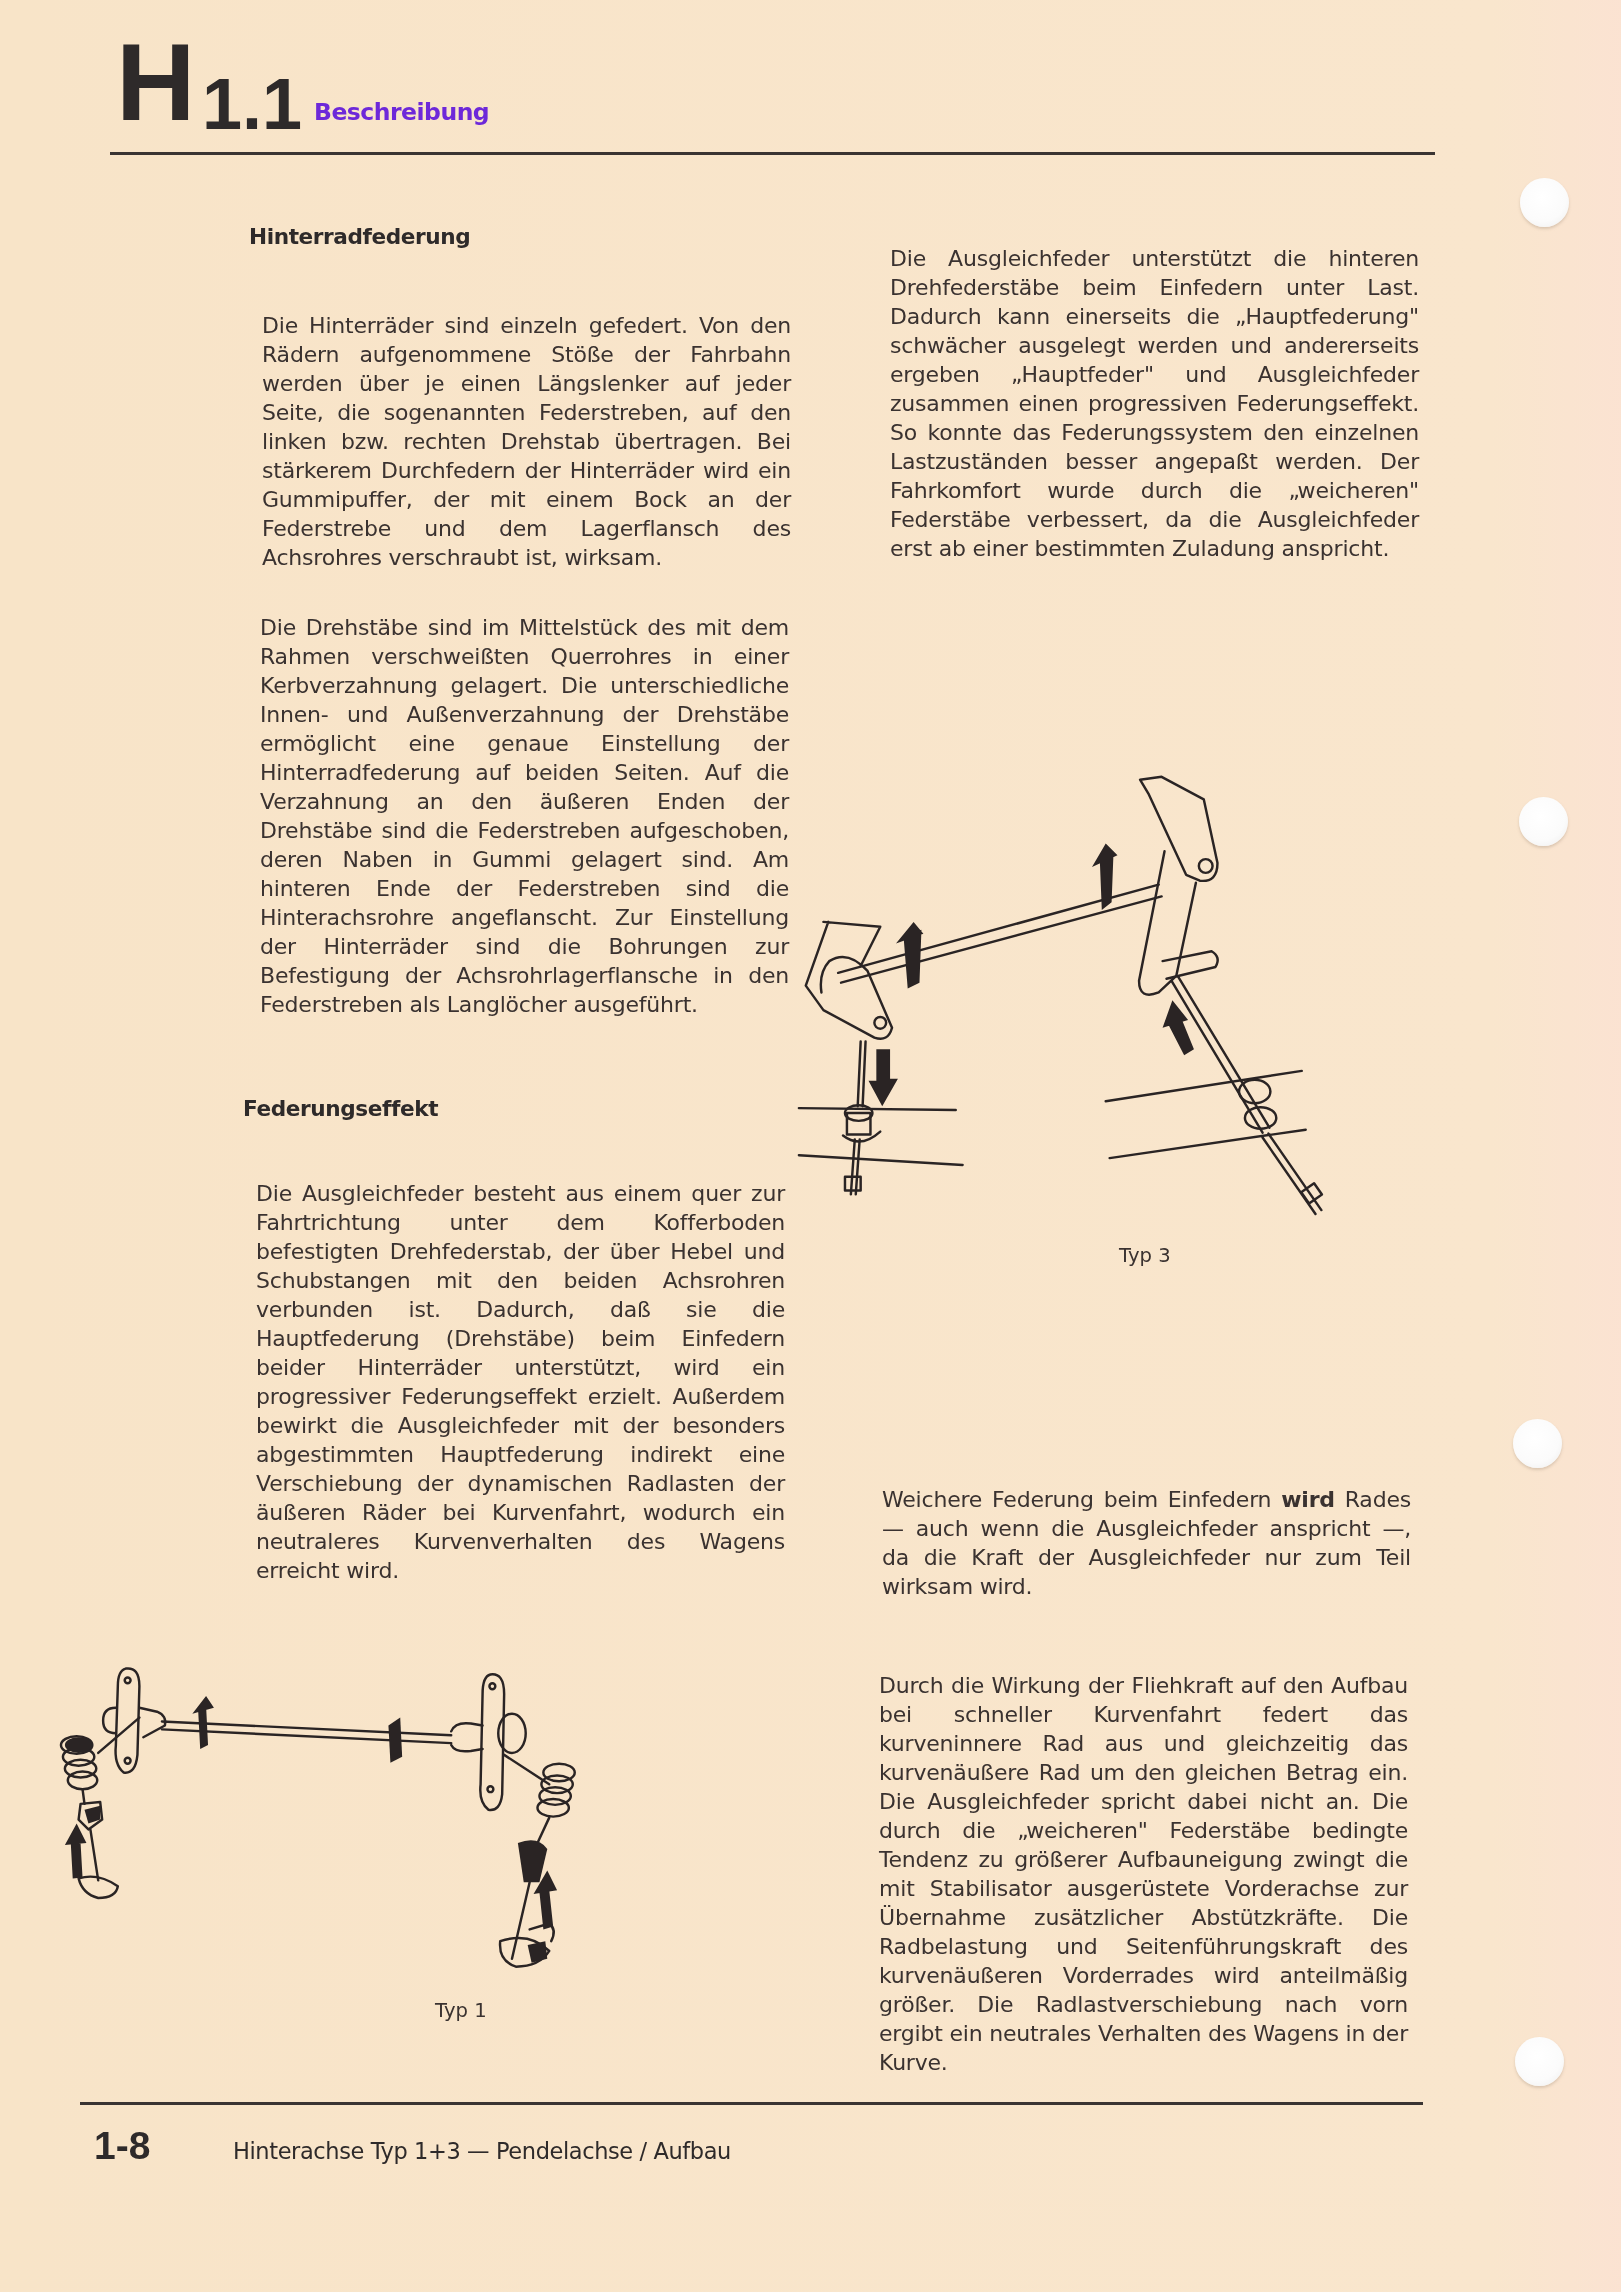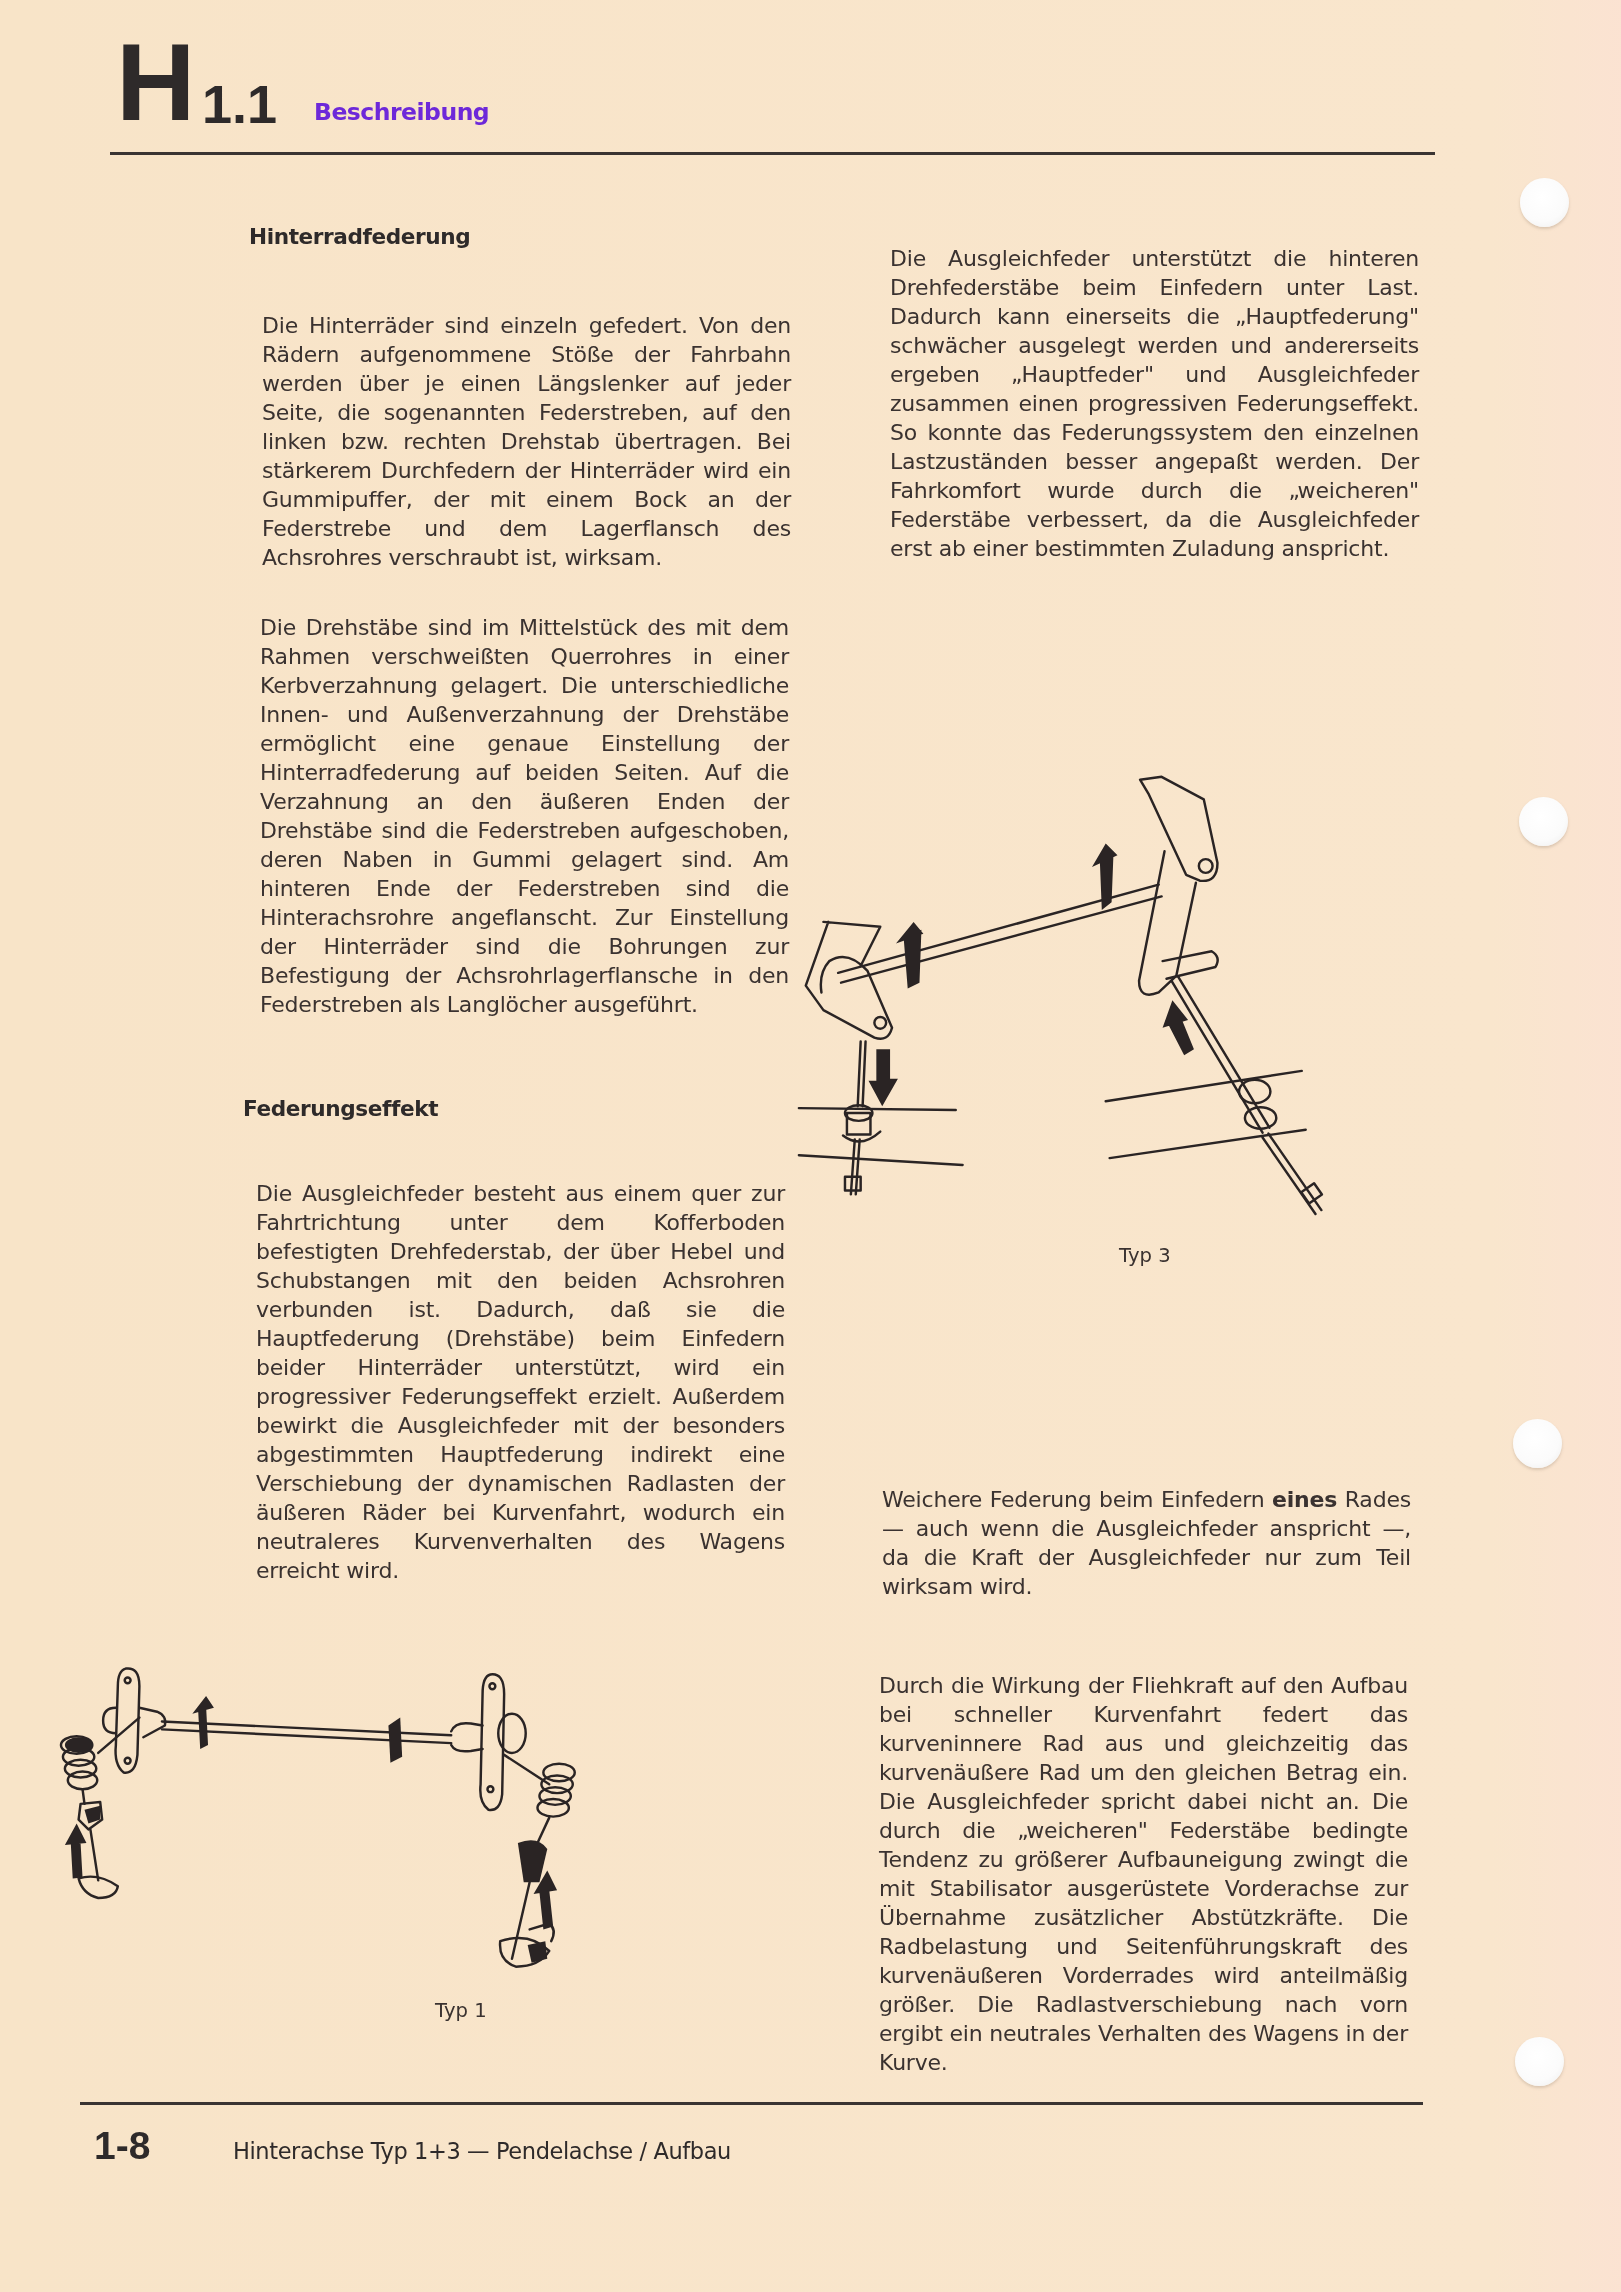--- a/index.html
+++ b/index.html
@@ -8,21 +8,21 @@
     background: #f8e4c8;
     font-family: "DejaVu Sans", sans-serif;
     color: #3a3230;
   }
   .page-tint {
     position: absolute; left: 0; top: 0; width: 1621px; height: 2293px;
     background: linear-gradient(90deg, rgba(248,226,196,0) 0%, rgba(250,232,210,0.5) 92%, rgba(252,226,214,0.7) 100%);
   }
   .header { position: absolute; left: 116px; top: 27.4px; }
   .hdr-letter { position: absolute; left: 0; top: 0; font-family: "Liberation Sans", sans-serif; font-weight: bold; font-size: 110px; line-height: 110px; color: #2e2a2a; letter-spacing: -2px; }
-  .hdr-num { position: absolute; left: 86px; top: 43px; font-family: "Liberation Sans", sans-serif; font-weight: bold; font-size: 54px; line-height: 69px; color: #2e2a2a; }
+  .hdr-num { position: absolute; left: 86px; top: 43px; font-family: "Liberation Sans", sans-serif; font-weight: bold; font-size: 72px; line-height: 69px; color: #2e2a2a; }
   .hdr-sub { position: absolute; left: 198px; top: 71px; font-family: "DejaVu Sans", sans-serif; font-weight: bold; font-size: 23.5px; line-height: 29px; color: #6d28d9; letter-spacing: -0.5px; }
   .rule-top { position: absolute; left: 110px; top: 152px; width: 1325px; height: 2.9px; background: #3a3432; }
   .rule-bottom { position: absolute; left: 80px; top: 2102px; width: 1343px; height: 2.9px; background: #3a3432; }
 
   .block { position: absolute; font-size: 22px; line-height: 29px; text-align: justify; color: #3a3230; letter-spacing: -0.2px; }
   .block p { margin: 15px; text-align: justify; text-align-last: left; }
   .heading { position: absolute; font-weight: bold; font-size: 21.6px; line-height: 29px; color: #2e2a2a; letter-spacing: -0.4px; }
   .caption { position: absolute; font-size: 19.6px; line-height: 25.5px; color: #3a3230; }
   .bold { font-weight: bold; }
 
@@ -106,21 +106,21 @@
     <path d="M312 98 L326 88 L324 140 L314 148 Z M304 104 L318 80 L330 92 Z"></path>
 
     <path d="M84 290 L98 290 L98 320 L106 320 L90 348 L76 322 L84 322 Z"></path>
 
     <path d="M382 265 L395 258 L408 290 L398 296 Z M376 268 L386 240 L402 260 Z"></path>
   </g>
 </svg>
 <div class="caption" style="left:1119px; top:1243px;">Typ 3</div>
 
 <div class="block" style="left:867px; top:1470px; width:559px;">
-  <p><span>Weichere Federung beim Einfedern </span><span class="bold">eines</span><span> Rades — auch wenn die Ausgleichfeder anspricht —, da die Kraft der Ausgleichfeder nur zum Teil wirksam wird.</span></p>
+  <p><span>Weichere Federung beim Einfedern </span><span class="bold">wird</span><span> Rades — auch wenn die Ausgleichfeder anspricht —, da die Kraft der Ausgleichfeder nur zum Teil wirksam wird.</span></p>
 </div>
 
 <div class="block" style="left:864px; top:1656px; width:559px;">
   <p>Durch die Wirkung der Fliehkraft auf den Aufbau bei schneller Kurvenfahrt federt das kurveninnere Rad aus und gleichzeitig das kurvenäußere Rad um den gleichen Betrag ein. Die Ausgleichfeder spricht dabei nicht an. Die durch die „weicheren" Federstäbe bedingte Tendenz zu größerer Aufbauneigung zwingt die mit Stabilisator ausgerüstete Vorderachse zur Übernahme zusätzlicher Abstützkräfte. Die Radbelastung und Seitenführungskraft des kurvenäußeren Vorderrades wird anteilmäßig größer. Die Radlastverschiebung nach vorn ergibt ein neutrales Verhalten des Wagens in der Kurve.</p>
 </div>
 
 <svg class="fig" style="left:59px; top:1647px;" width="804" height="353" viewBox="0 0 820 360">
   <g fill="none" stroke="#2a2424" stroke-width="2.5" stroke-linecap="round" stroke-linejoin="round">
 
     <line x1="105" y1="76" x2="400" y2="90"></line>

